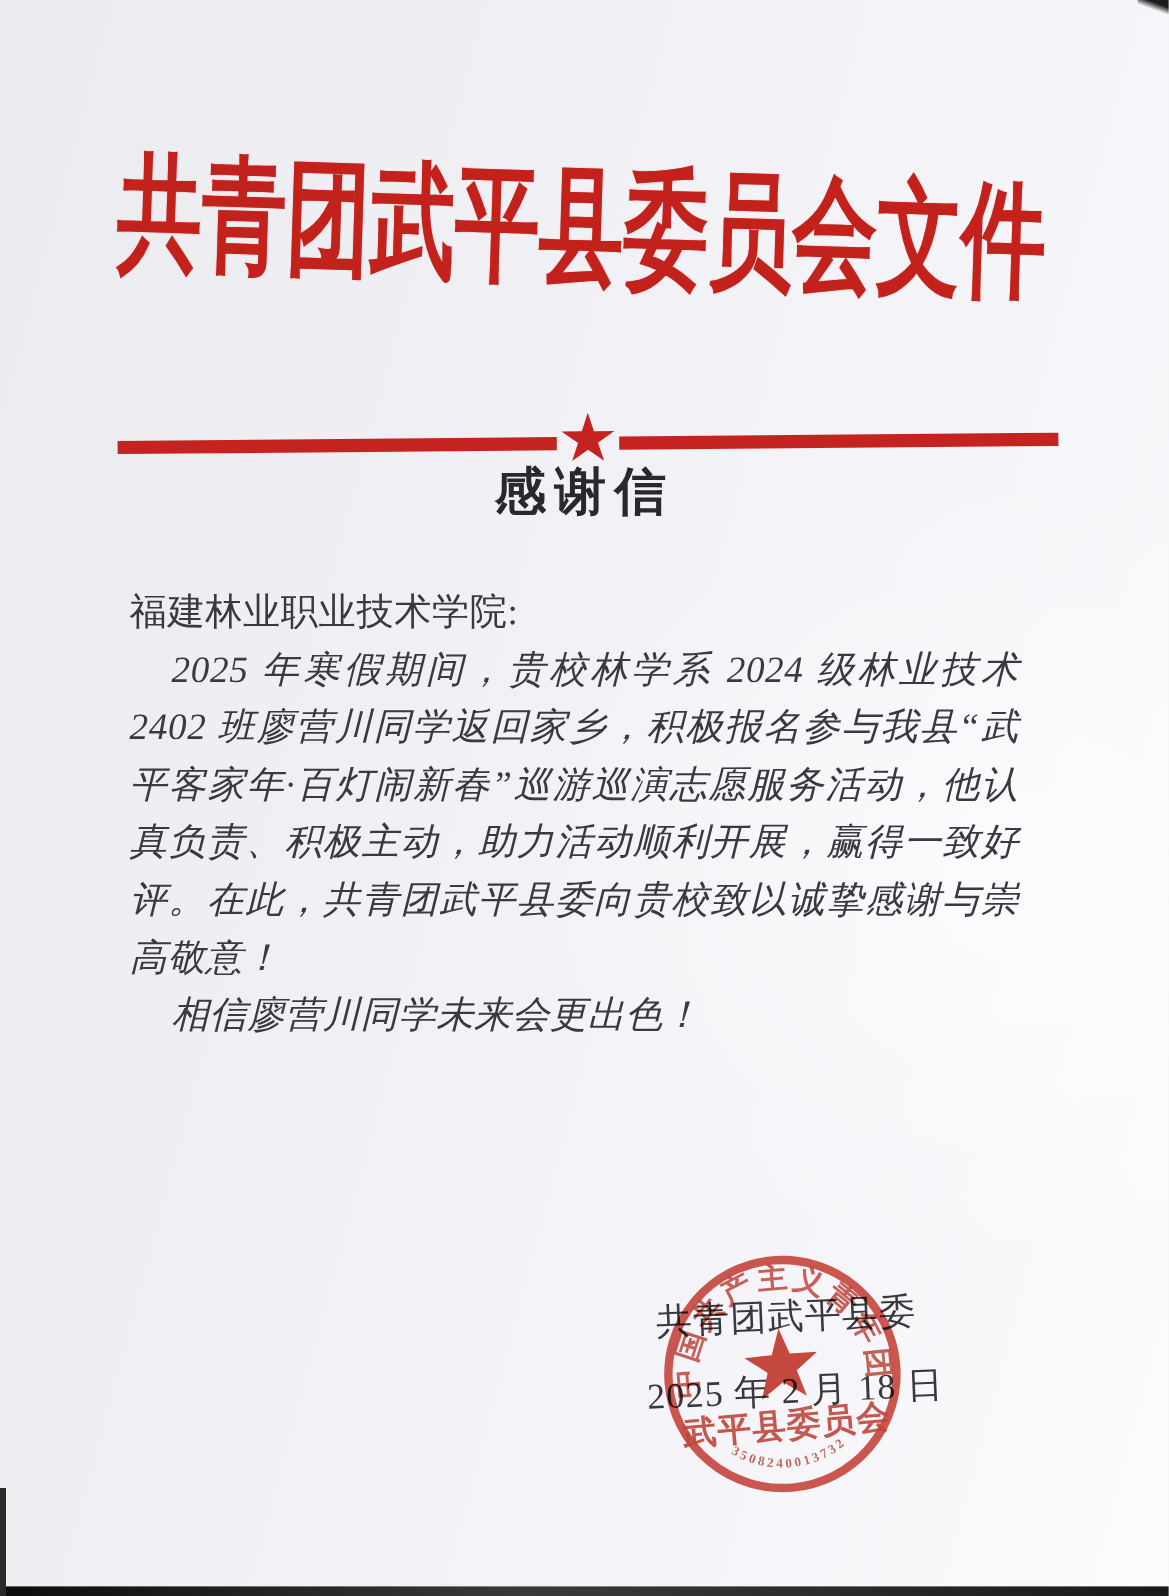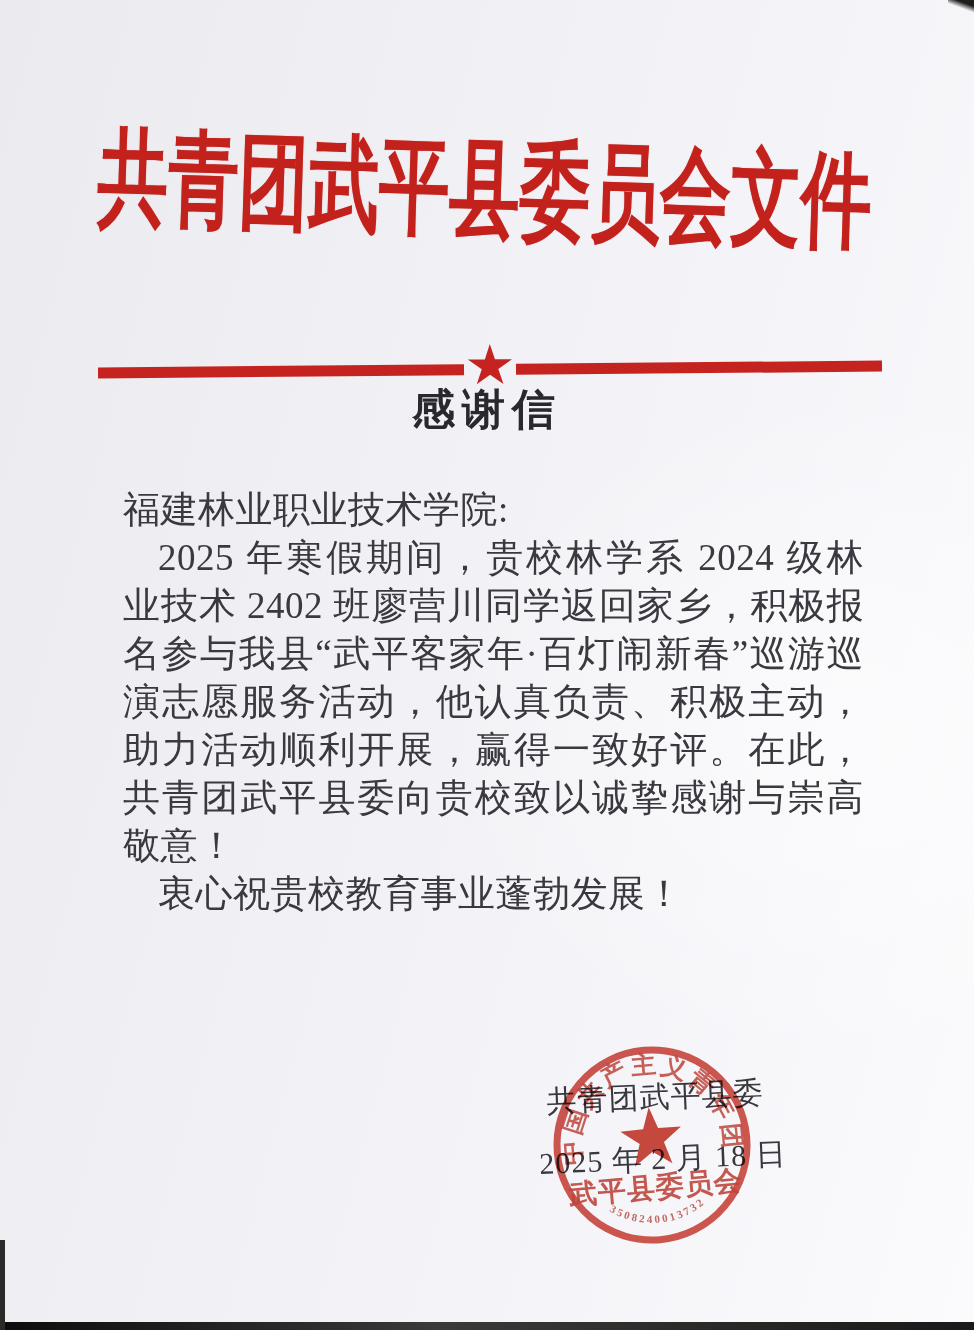--- a/index.html
+++ b/index.html
@@ -37,26 +37,26 @@
   .divider .star{
     width:46px;height:44px;margin:0 3px;background:#c5231f;
     transform:translateY(-3px);
     clip-path:polygon(50% 0%,61% 35%,98% 35%,68% 57%,79% 91%,50% 70%,21% 91%,32% 57%,2% 35%,39% 35%);
   }
   .doc-title{
     position:absolute;left:0;top:381px;width:974px;text-align:center;
     font-size:43px;font-weight:bold;letter-spacing:7px;color:#29282e;
   }
   .body-text{
-    position:absolute;left:123px;top:486px;width:741px;
-    font-size:37px;line-height:48px;color:#3a393f;
+    position:absolute;left:108px;top:486px;width:741px;
+    font-size:31px;line-height:48px;color:#3a393f;
     text-align:justify;letter-spacing:.5px;
   }
   .body-text p{margin:0;}
-  .body-text p.indent{text-indent:35px;}
+  .body-text p.indent{text-indent:35px;font-style:italic;}
 
   .sign-block{
     position:absolute;left:538px;top:1082px;width:280px;
     transform-origin:0 50%;transform:rotate(-2.4deg);
     color:#39383e;
   }
   .sign-name{font-size:30px;letter-spacing:1px;margin-left:10px;}
   .sign-date{font-size:30px;letter-spacing:1px;margin-top:21px;}
 
   .seal{
@@ -75,21 +75,21 @@
     <div class="bar"></div>
     <div class="star"></div>
     <div class="bar"></div>
   </div>
 
   <div class="doc-title">感谢信</div>
 
   <div class="body-text">
     <p>福建林业职业技术学院:</p>
     <p class="indent">2025 年寒假期间，贵校林学系 2024 级林业技术 2402 班廖营川同学返回家乡，积极报名参与我县“武平客家年·百灯闹新春”巡游巡演志愿服务活动，他认真负责、积极主动，助力活动顺利开展，赢得一致好评。在此，共青团武平县委向贵校致以诚挚感谢与崇高敬意！</p>
-    <p class="indent">衷心祝贵校教育事业蓬勃发展！</p>
+    <p class="indent">相信廖营川同学未来会更出色！</p>
   </div>
 
   <div class="sign-block">
     <div class="sign-name">共青团武平县委</div>
     <div class="sign-date">2025 年 2 月 18 日</div>
   </div>
 
   <svg class="seal" viewBox="0 0 220 220" xmlns="http://www.w3.org/2000/svg">
     <defs>
       <path id="ringArc" d="M 42.3 134.6 A 72 72 0 1 1 177.7 134.6" fill="none"></path>

